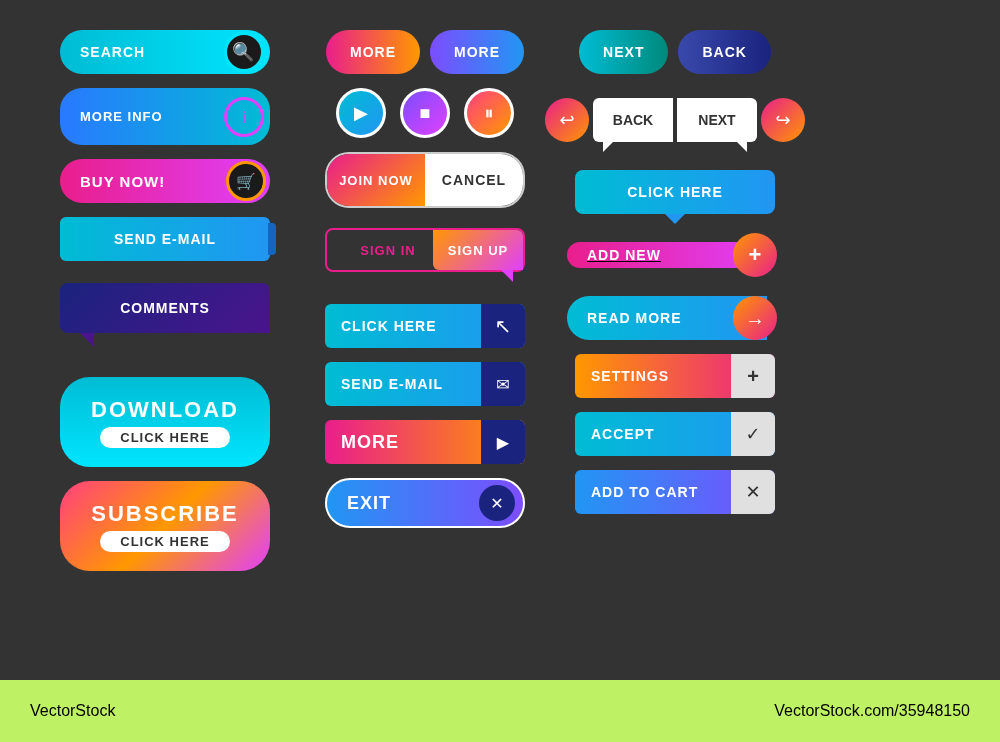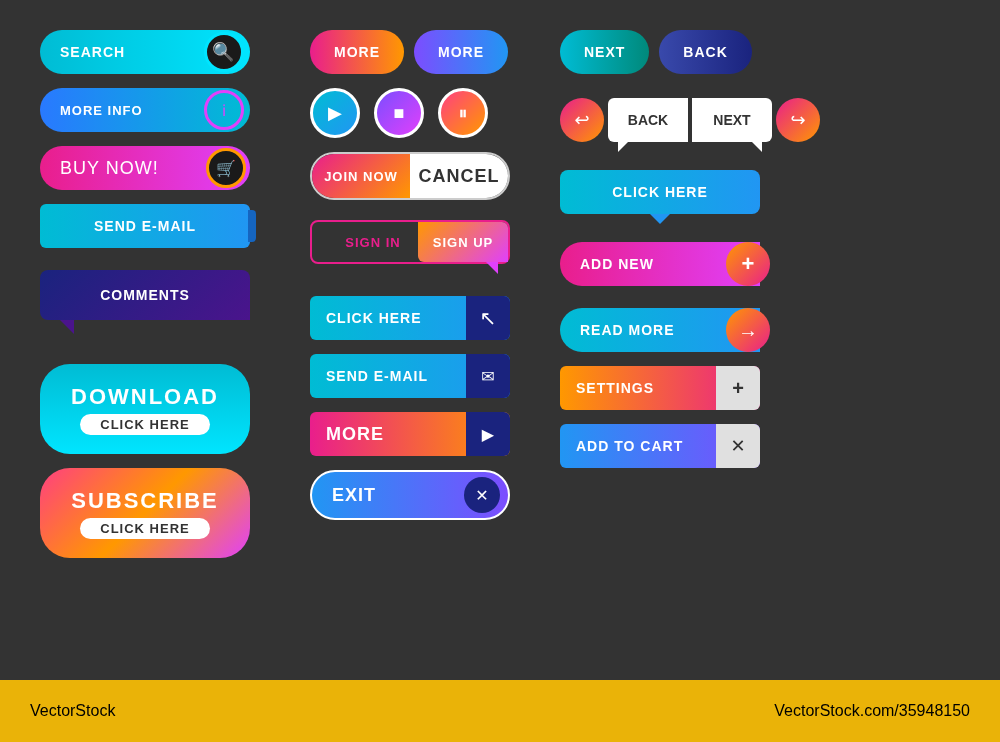--- a/index.html
+++ b/index.html
@@ -17,39 +17,39 @@
       height: 680px;
       background: #333333;
       display: flex;
       flex-direction: column;
       padding: 20px 40px;
     }
 
     .footer {
       width: 1000px;
       height: 62px;
-      background: #eab308;
+      background: #bef264;
       display: flex;
       align-items: center;
       justify-content: space-between;
       padding: 0 30px;
     }
 
     
     .content-area {
       display: flex;
       gap: 20px;
       flex: 1;
     }
 
     .col {
       display: flex;
       flex-direction: column;
       gap: 14px;
-      align-items: flex-start;
+      align-items: center;
     }
 
     .col-1 { width: 250px; padding-top: 10px; }
     .col-2 { width: 230px; padding-top: 10px; }
     .col-3 { width: 230px; padding-top: 10px; }
 
     
     .btn-search {
       width: 210px;
       height: 44px;
@@ -76,21 +76,21 @@
       border: 3px solid #00e5ff;
       display: flex;
       align-items: center;
       justify-content: center;
       color: #00e5ff;
       font-size: 18px;
     }
 
     .btn-more-info {
       width: 210px;
-      height: 44px;
+      height: 57px;
       background: linear-gradient(90deg, #2979ff, #00bcd4);
       border-radius: 22px;
       display: flex;
       align-items: center;
       justify-content: space-between;
       padding: 0 6px 0 20px;
       cursor: pointer;
     }
     .btn-more-info .label {
       color: white;
@@ -117,22 +117,22 @@
       background: linear-gradient(90deg, #e91e8c, #e040fb);
       border-radius: 22px;
       display: flex;
       align-items: center;
       justify-content: space-between;
       padding: 0 4px 0 20px;
       cursor: pointer;
     }
     .btn-buy-now .label {
       color: white;
-      font-size: 18px;
-      font-weight: normal;
+      font-size: 15px;
+      font-weight: bold;
       letter-spacing: 1px;
     }
     .btn-buy-now .icon-circle {
       width: 40px;
       height: 40px;
       border-radius: 50%;
       background: #1a1a1a;
       border: 3px solid #ff9800;
       display: flex;
       align-items: center;
@@ -308,40 +308,40 @@
     .media-btn.play { background: linear-gradient(135deg, #00bcd4, #2196f3); }
     .media-btn.stop { background: linear-gradient(135deg, #7c4dff, #e040fb); }
     .media-btn.pause { background: linear-gradient(135deg, #ff4081, #ff9800); }
 
     .btn-join-cancel {
       display: flex;
       border: 2px solid #ccc;
       border-radius: 24px;
       overflow: hidden;
       width: 200px;
-      height: 48px;
+      height: 56px;
     }
     .btn-join {
       flex: 1;
       background: linear-gradient(135deg, #e91e8c, #ff9800);
       display: flex;
       align-items: center;
       justify-content: center;
       cursor: pointer;
     }
     .btn-join .label { color: white; font-size: 13px; font-weight: bold; letter-spacing: 1px; }
     .btn-cancel {
       flex: 1;
       background: white;
       display: flex;
       align-items: center;
       justify-content: center;
       cursor: pointer;
     }
-    .btn-cancel .label { color: #333; font-size: 18px; font-weight: bold; letter-spacing: 1px; }
+    .btn-cancel .label { color: #333; font-size: 14px; font-weight: bold; letter-spacing: 1px; }
 
     .btn-signin-group {
       display: flex;
       width: 200px;
       height: 44px;
       border: 2px solid #e91e8c;
       border-radius: 8px;
       overflow: visible;
       position: relative;
     }
@@ -583,29 +583,30 @@
       width: 0;
       height: 0;
       border-left: 10px solid transparent;
       border-right: 10px solid transparent;
       border-top: 10px solid #2196f3;
     }
     .btn-click-here-teal .label { color: white; font-size: 14px; font-weight: bold; letter-spacing: 1px; }
 
     .btn-add-new {
       width: 200px;
-      height: 44px;
+      height: 26px;
       background: linear-gradient(90deg, #e91e8c, #e040fb);
       border-radius: 22px 0 0 22px;
       display: flex;
       align-items: center;
       justify-content: space-between;
       padding: 0 0 0 20px;
       cursor: pointer;
       position: relative;
+      text-decoration: underline;
     }
     .btn-add-new .label { color: white; font-size: 14px; font-weight: bold; letter-spacing: 1px; }
     .btn-add-new .icon-circle {
       width: 44px;
       height: 44px;
       border-radius: 50%;
       background: linear-gradient(135deg, #ff9800, #e91e8c);
       display: flex;
       align-items: center;
       justify-content: center;
@@ -850,32 +851,36 @@
         </div>
       </div>
 
       <div style="margin-top:14px; padding-right: 16px;">
         <div class="btn-add-new">
           <span class="label">ADD NEW</span>
           <div class="icon-circle" style="font-size:22px;">+</div>
         </div>
       </div>
 
-      <div style="margin-top:8px; padding-right: 16px;">
+      <div style="margin-top:14px; padding-right: 16px;">
         <div class="btn-read-more">
           <span class="label">READ MORE</span>
           <div class="icon-circle" style="font-size:20px;">→</div>
         </div>
       </div>
 
       <div class="btn-settings">
         <span class="label">SETTINGS</span>
         <div class="icon-box">+</div>
       </div>
 
+      <div class="btn-accept">
+        <span class="label">ACCEPT</span>
+        <div class="icon-box">✓</div>
+      </div>
 
       <div class="btn-add-to-cart">
         <span class="label">ADD TO CART</span>
         <div class="icon-box">✕</div>
       </div>
     </div>
   </div>
 </div>
 
 <div class="footer">

